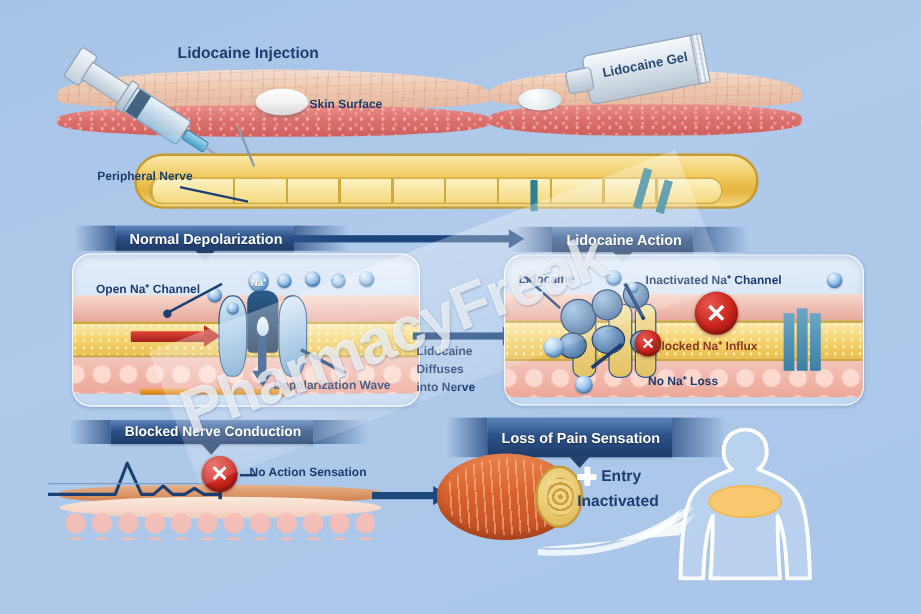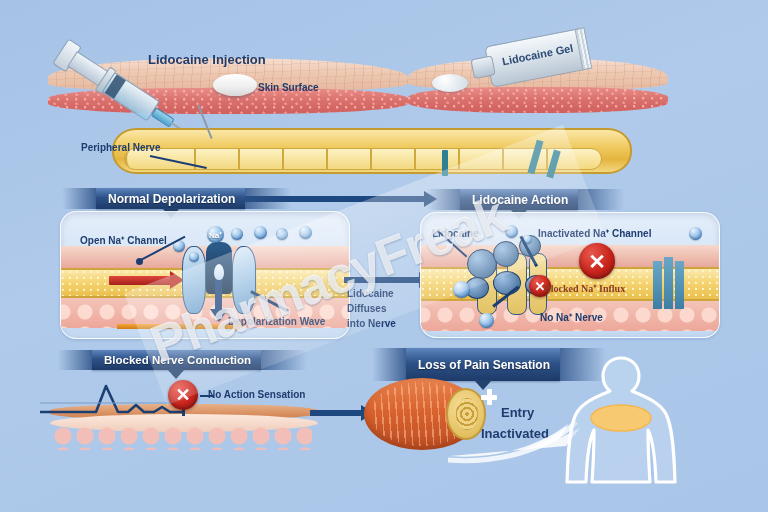--- a/index.html
+++ b/index.html
@@ -66,22 +66,22 @@
     position:absolute; border-radius:16px;
     background:linear-gradient(180deg, rgba(233,241,251,.92) 0%, rgba(214,230,247,.80) 55%, rgba(205,224,245,.70) 100%);
     border:1px solid rgba(255,255,255,.85);
     box-shadow:0 2px 6px rgba(40,70,120,.18) inset, 0 1px 3px rgba(30,60,110,.18);
     overflow:hidden;
   }
 
   
   .lbl { position:absolute; color:#1f3c6e; font-weight:bold; white-space:nowrap; }
   .lbl.md { font-size:10px; }
-  .lbl.lg { font-size:13px;margin-top:16px; }
-  .lbl.rust { color:#8a3b22;font-family:Liberation Serif, serif; }
+  .lbl.lg { font-size:13px; }
+  .lbl.rust { color:#8a3b22; }
 
   
   .arrow-h { position:absolute; height:7px; background:#1d477f; }
   .arrow-h::after {
     content:""; position:absolute; right:-12px; top:-5px;
     border-left:13px solid #1d477f; border-top:8.5px solid transparent; border-bottom:8.5px solid transparent;
   }
   .arrow-red { position:absolute; height:9px;
     background:linear-gradient(180deg,#e0453b,#a3201c); border-radius:1px; }
   .arrow-red::after{ content:""; position:absolute; right:-13px; top:-5px;
@@ -337,21 +337,21 @@
     </div>
 
     <div class="leader" style="left:100px;top:22px;width:34px;height:2.5px;transform:rotate(62deg);"></div>
     <div class="leader" style="left:16px;top:16px;width:40px;height:2px;transform:rotate(42deg);"></div>
     <div class="leader" style="left:72px;top:92px;width:32px;height:2.5px;transform:rotate(-38deg);"></div>
   </div>
 
   <div class="lbl md" style="left:432px;top:228px;">Lidocaine</div>
   <div class="lbl md" style="left:538px;top:226px;">Inactivated Na⁺ Channel</div>
   <div class="lbl md rust" style="left:544px;top:281px;">Blocked Na⁺ Influx</div>
-  <div class="lbl md" style="left:540px;top:310px;">No Na⁺ Nerve</div>
+  <div class="lbl md" style="left:540px;top:310px;">No Na⁺ Loss</div>
 
   <div class="banner" style="left:92px;top:350px;height:20px;font-size:11.5px;">
     <span>Blocked Nerve Conduction</span>
     <span class="tip"></span>
   </div>
 
   <div class="abs" style="left:50px;top:370px;width:330px;height:105px;">
 
     <div class="abs" style="left:0;top:34px;width:268px;height:16px;
                 background:linear-gradient(180deg,#e8b089,#cf7b46);border-radius:50%/40%;"></div>

